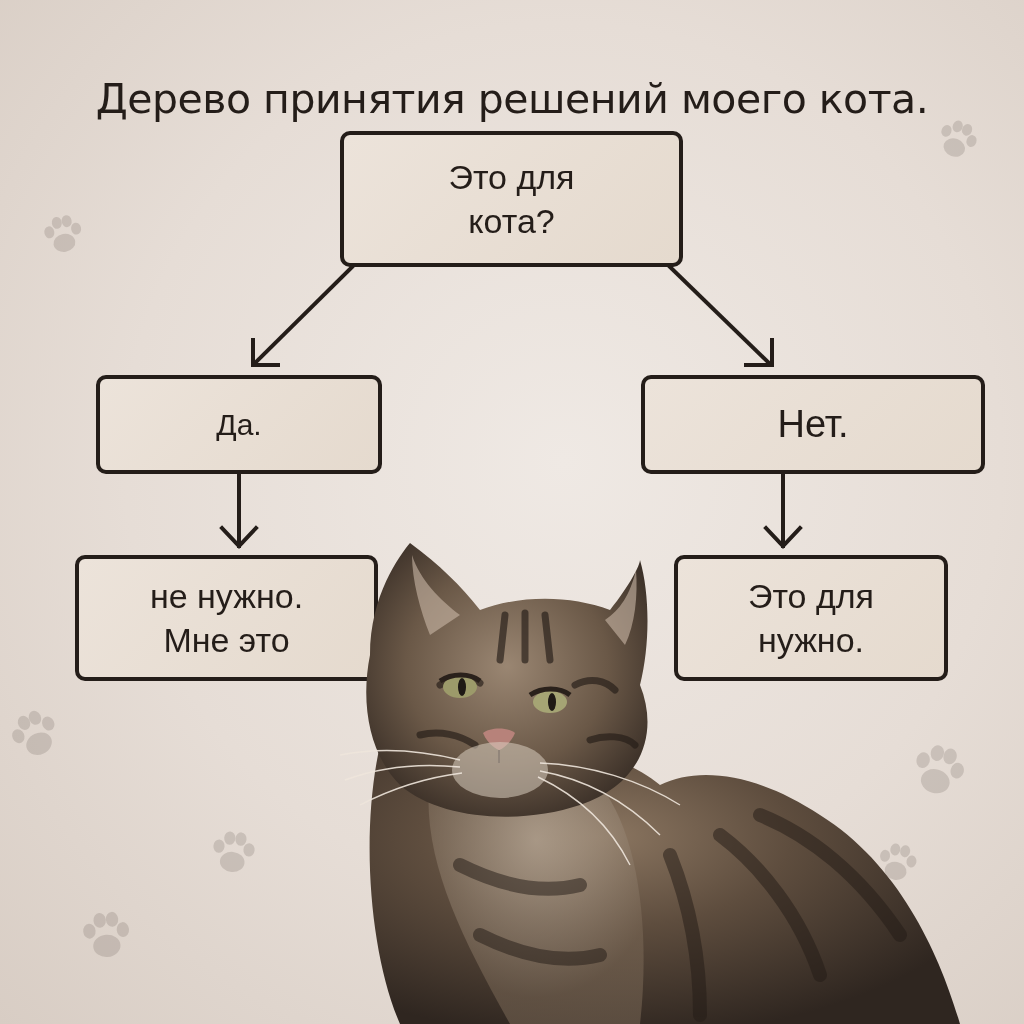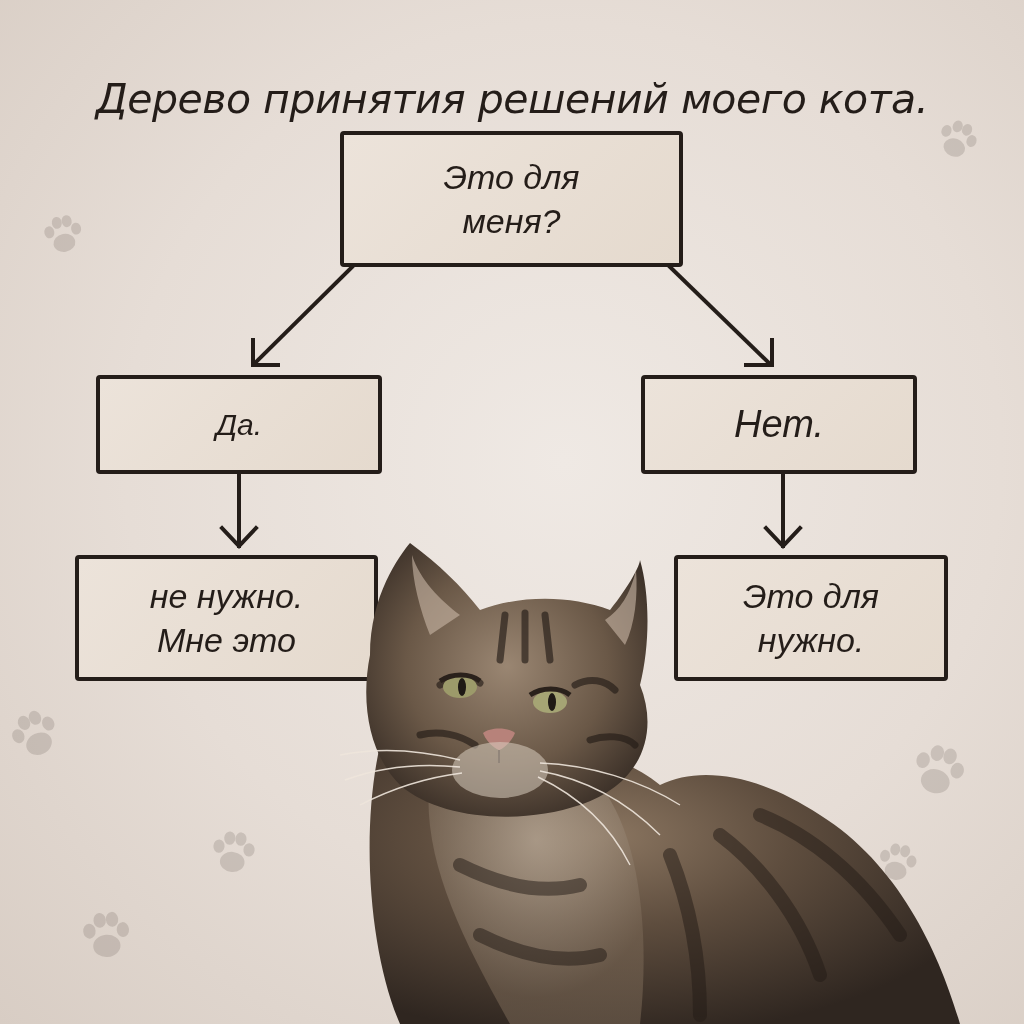--- a/index.html
+++ b/index.html
@@ -2,40 +2,40 @@
 <html><head>
   <meta charset="utf-8">
   <style>
     html, body { margin: 0; padding: 0; }
     body {
       width: 1024px; height: 1024px; overflow: hidden; position: relative;
       background: radial-gradient(ellipse at 55% 45%, #efe9e4 0%, #e6ddd6 55%, #d8cdc4 100%);
       font-family: "DejaVu Sans", sans-serif;
       color: #231c18;
     }
-    .stage { position: absolute; inset: 0; font-style: italic; }
+    .stage { position: absolute; inset: 0; }
     .title {
       position: absolute; left: 0; width: 1024px; top: 48px;
       text-align: center; font-size: 41px; font-weight: normal;
       letter-spacing: -0.5px; color: #241d19;
       font-family: "DejaVu Sans", sans-serif;
     }
     .box {
       position: absolute; box-sizing: border-box;
-      border: 4px solid #241d19; border-radius: 4px;
+      border: 4px solid #241d19; border-radius: 10px;
       background: linear-gradient(135deg, #ece3da 0%, #e5dace 100%);
       display: flex; align-items: center; justify-content: center;
       text-align: center; color: #241d19;
       font-family: "Liberation Sans", sans-serif;
       font-size: 34px; line-height: 1.3;
     }
     .box span { display: block; }
     #box-root { left: 340px; top: 131px; width: 343px; height: 136px; }
     #box-yes { left: 96px; top: 375px; width: 286px; height: 99px; font-size: 30px; }
-    #box-no { left: 641px; top: 375px; width: 276px; height: 99px; font-size: 38px; }
+    #box-no { left: 641px; top: 375px; width: 344px; height: 99px; font-size: 38px; }
     #box-yes-result { left: 75px; top: 555px; width: 303px; height: 126px; }
     #box-no-result { left: 674px; top: 555px; width: 274px; height: 126px; }
     svg.lines { position: absolute; left: 0; top: 0; width: 1024px; height: 1024px; pointer-events: none; }
     .paw { position: absolute; opacity: 0.22; }
     .paw svg { display: block; }
     .cat { position: absolute; left: 340px; top: 535px; width: 620px; height: 489px; }
   </style>
 </head>
 <body>
 
@@ -134,21 +134,21 @@
       <polyline points="222,528 239,546 256,528"></polyline>
 
       <line x1="783" y1="474" x2="783" y2="546"></line>
       <polyline points="766,528 783,546 800,528"></polyline>
     </g>
   </svg>
 
   <div class="box" id="box-root">
     <div>
       <span>Это для</span>
-      <span>меня?</span>
+      <span>кота?</span>
     </div>
   </div>
 
   <div class="box" id="box-yes">
     <span>Да.</span>
   </div>
 
   <div class="box" id="box-no">
     <span>Нет.</span>
   </div>

